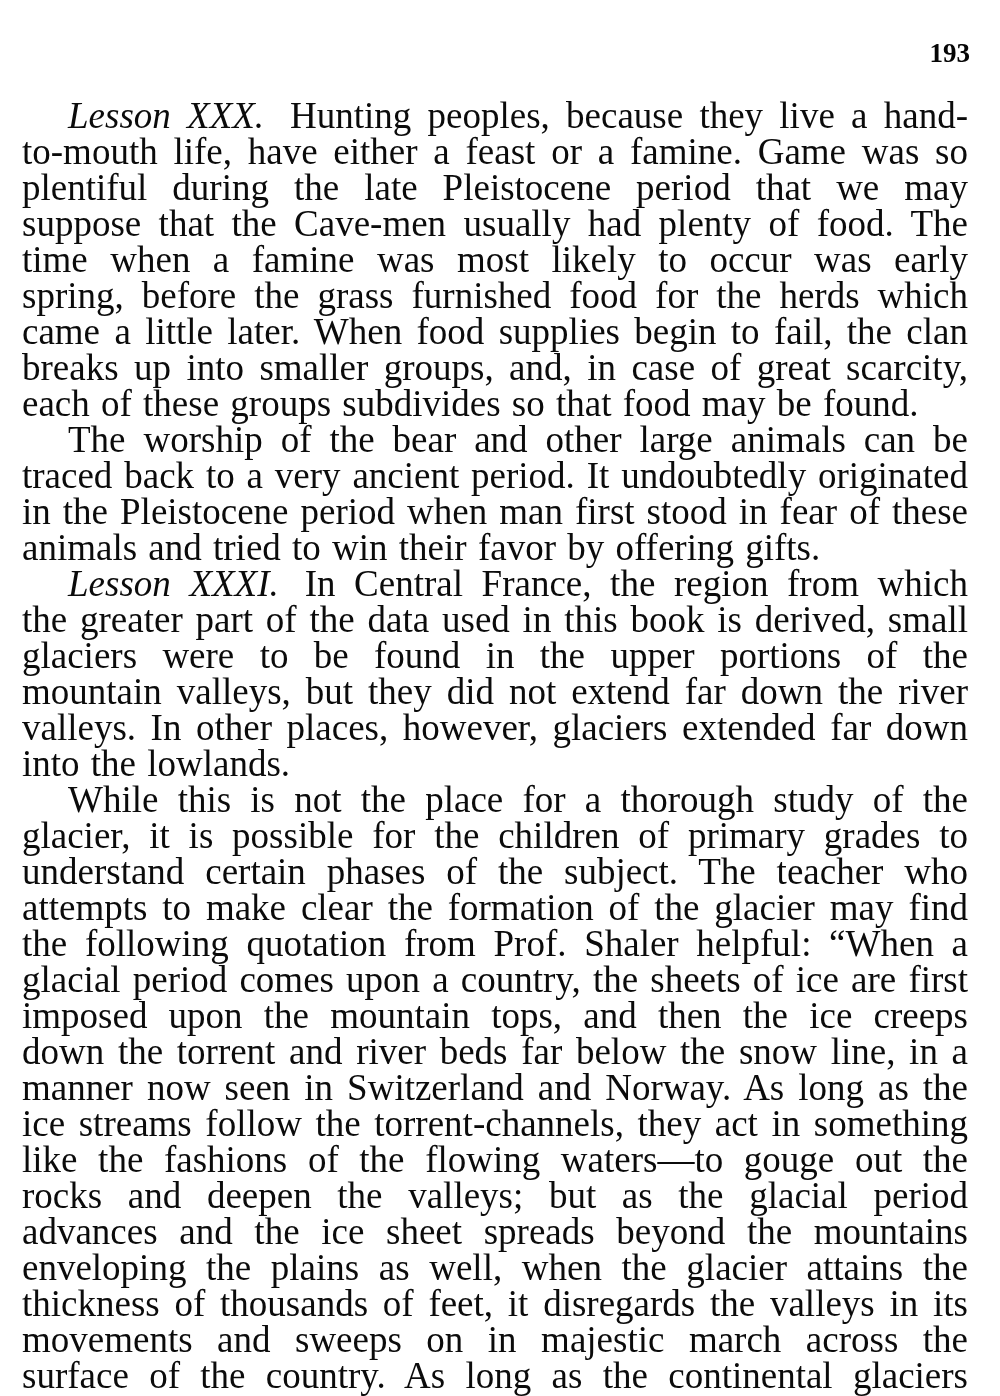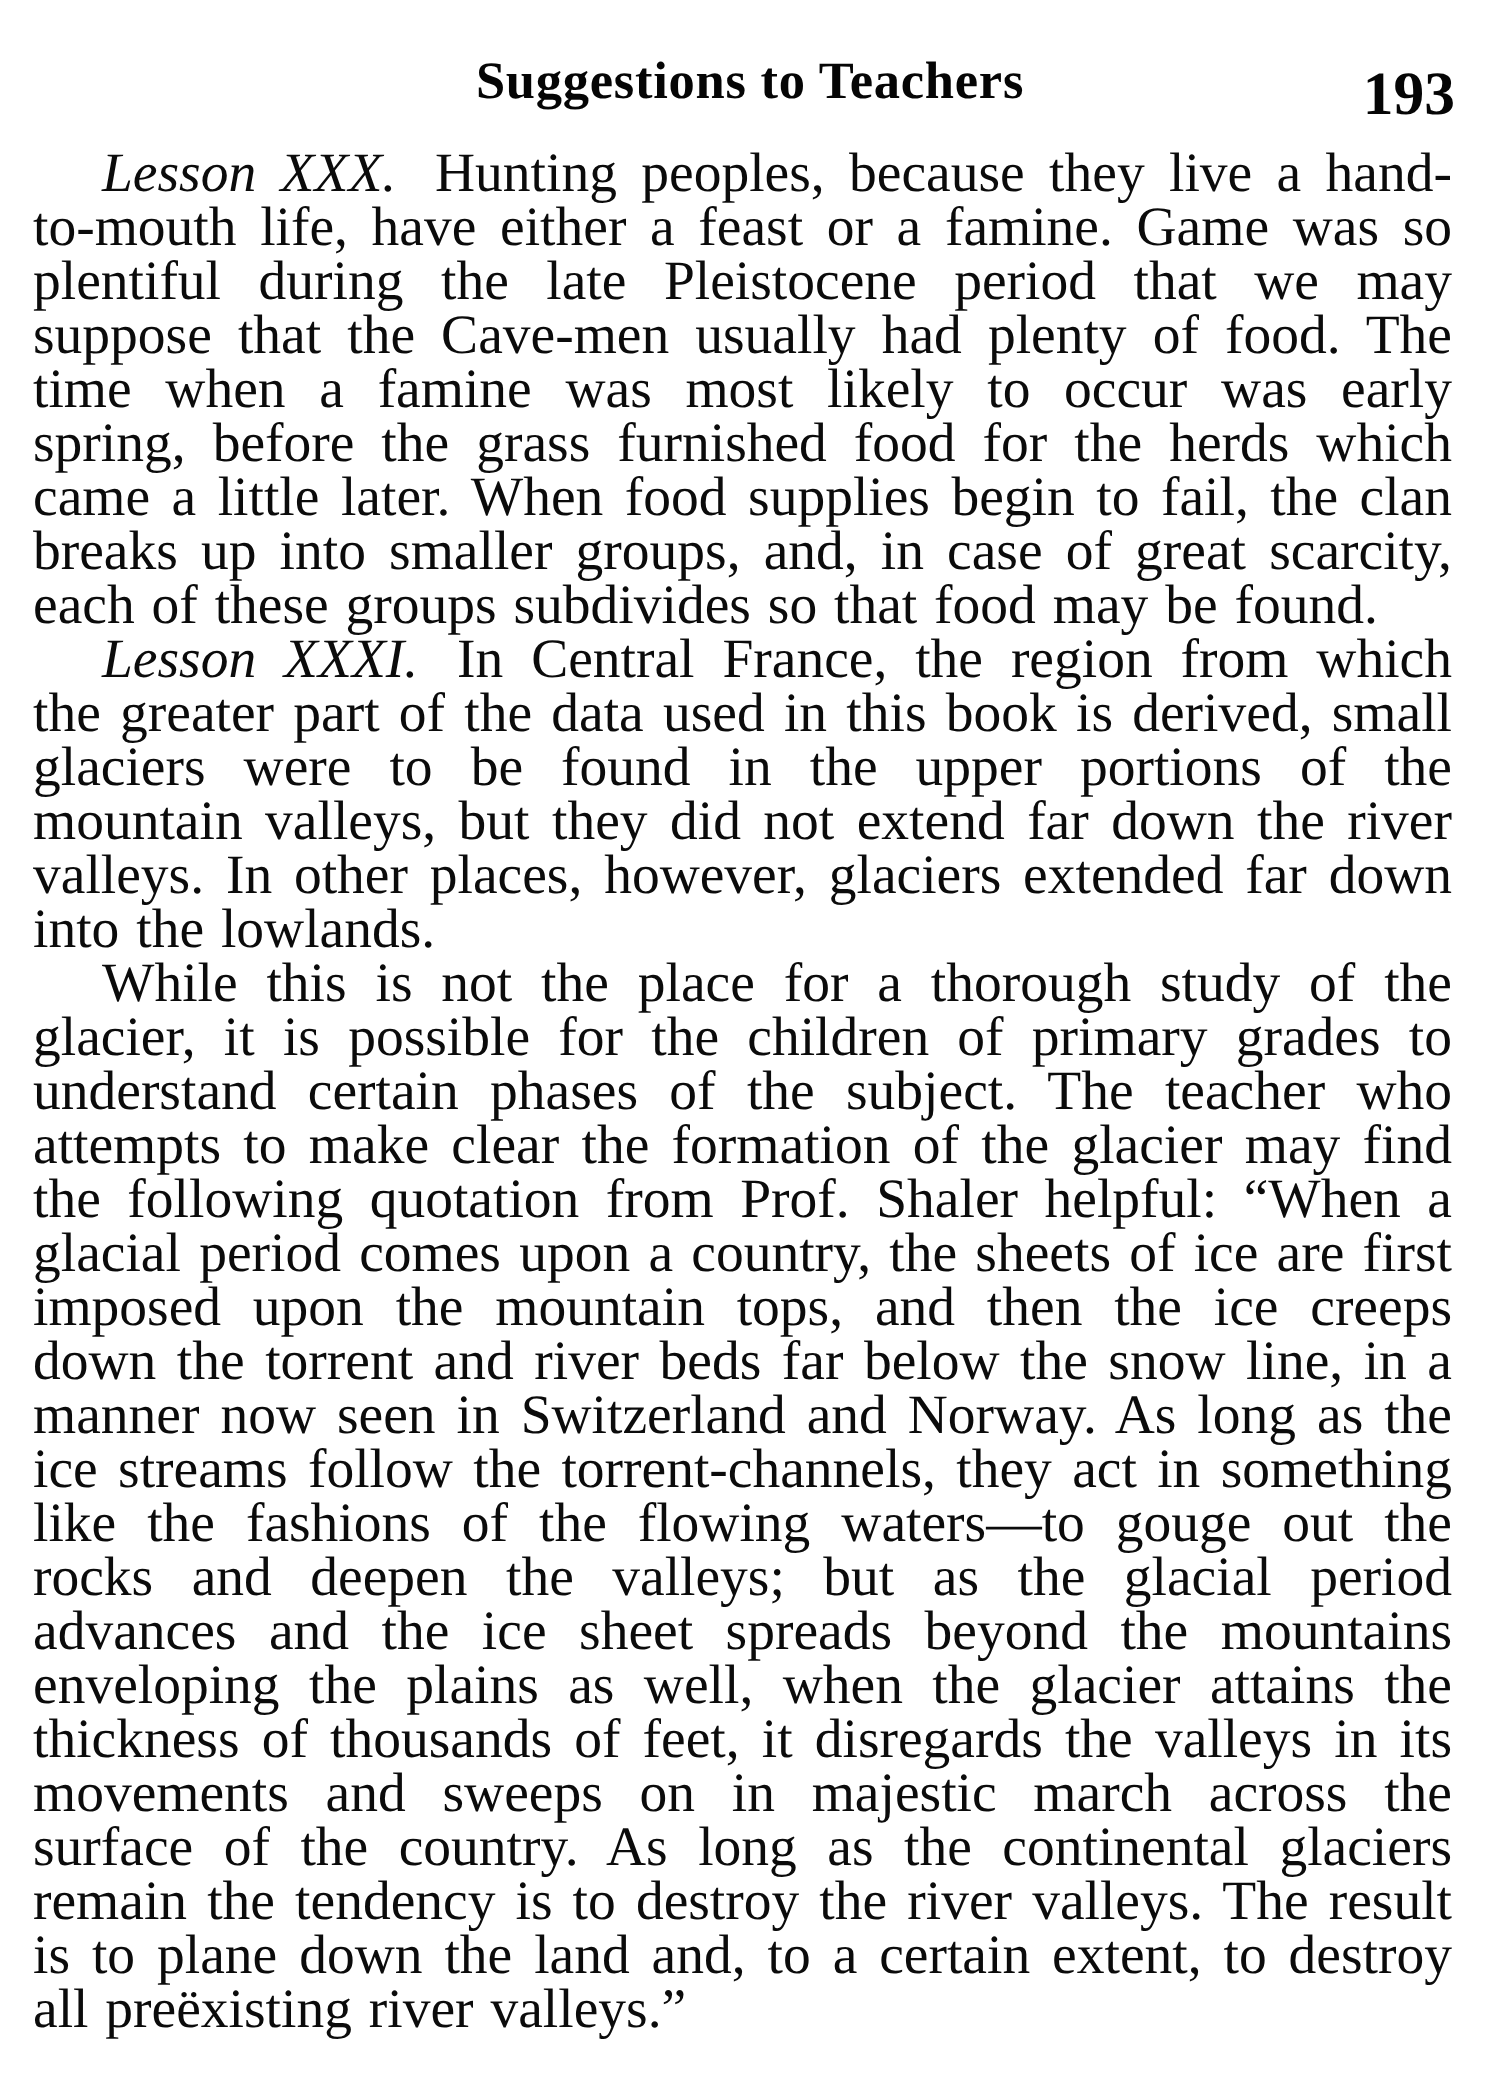--- a/index.html
+++ b/index.html
@@ -25,21 +25,21 @@
     text-align: center;
     font-size: 35px;
     font-weight: bold;
     letter-spacing: 0.5px;
     color: #050505;
   }
   .page-number {
     position: absolute;
     top: 38px;
     right: 30px;
-    font-size: 41px;
+    font-size: 27px;
     font-weight: bold;
     color: #050505;
   }
   .body-text {
     position: absolute;
     top: 98px;
     left: 22px;
     right: 32px;
     text-align: justify;
     font-size: 37px;
@@ -58,30 +58,32 @@
   .lead-in:empty {
     display: none;
     padding-right: 0;
   }
 </style>
 </head>
 <body>
 
 <div class="page">
 
-  <div class="running-head">Suggestions to Teachers</div>
 
   <div class="page-number">193</div>
 
   <div class="body-text">
 
     <p>
       <span class="lead-in">Lesson XXX.</span><span>Hunting peoples, because they live a hand-to-mouth life, have either a feast or a famine.  Game was so plentiful during the late Pleistocene period that we may suppose that the Cave-men usually had plenty of food.  The time when a famine was most likely to occur was early spring, before the grass furnished food for the herds which came a little later.  When food supplies begin to fail, the clan breaks up into smaller groups, and, in case of great scarcity, each of these groups subdivides so that food may be found.</span>
     </p>
 
+    <p>
+      <span>The worship of the bear and other large animals can be traced back to a very ancient period.  It undoubtedly originated in the Pleistocene period when man first stood in fear of these animals and tried to win their favor by offering gifts.</span>
+    </p>
 
     <p>
       <span class="lead-in">Lesson XXXI.</span><span>In Central France, the region from which the greater part of the data used in this book is derived, small glaciers were to be found in the upper portions of the mountain valleys, but they did not extend far down the river valleys.  In other places, however, glaciers extended far down into the lowlands.</span>
     </p>
 
     <p>
       <span>While this is not the place for a thorough study of the glacier, it is possible for the children of primary grades to understand certain phases of the subject.  The teacher who attempts to make clear the formation of the glacier may find the following quotation from Prof. Shaler helpful:  “When a glacial period comes upon a country, the sheets of ice are first imposed upon the mountain tops, and then the ice creeps down the torrent and river beds far below the snow line, in a manner now seen in Switzerland and Norway.  As long as the ice streams follow the torrent-channels, they act in something like the fashions of the flowing waters—to gouge out the rocks and deepen the valleys; but as the glacial period advances and the ice sheet spreads beyond the mountains enveloping the plains as well, when the glacier attains the thickness of thousands of feet, it disregards the valleys in its movements and sweeps on in majestic march across the surface of the country.  As long as the continental glaciers remain the tendency is to destroy the river valleys.  The result is to plane down the land and, to a certain extent, to destroy all preëxisting river valleys.”</span>
     </p>
 
 

